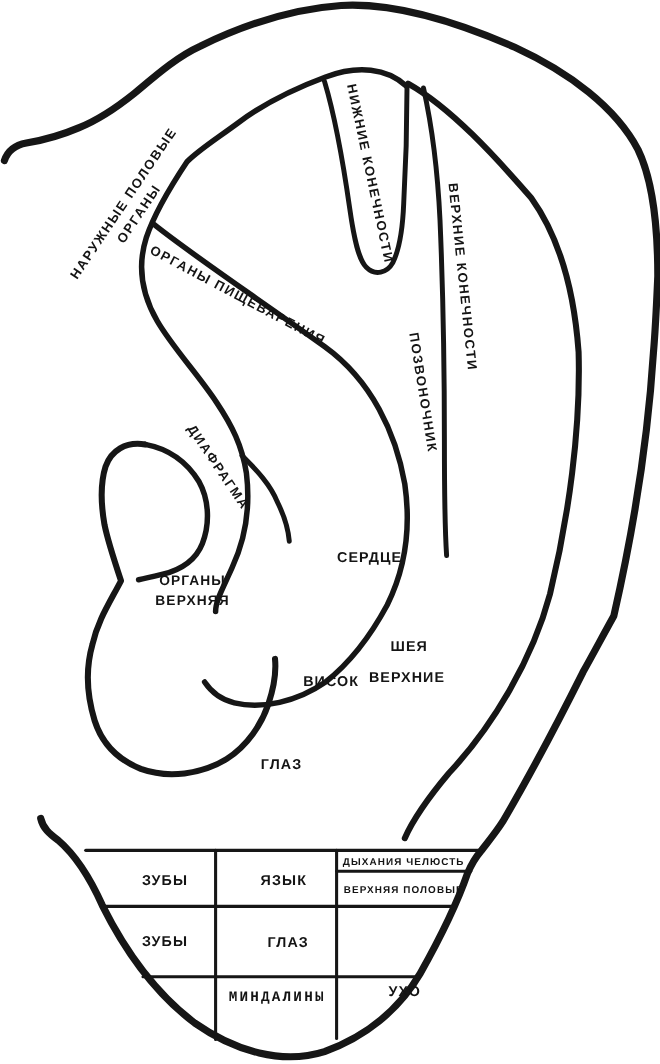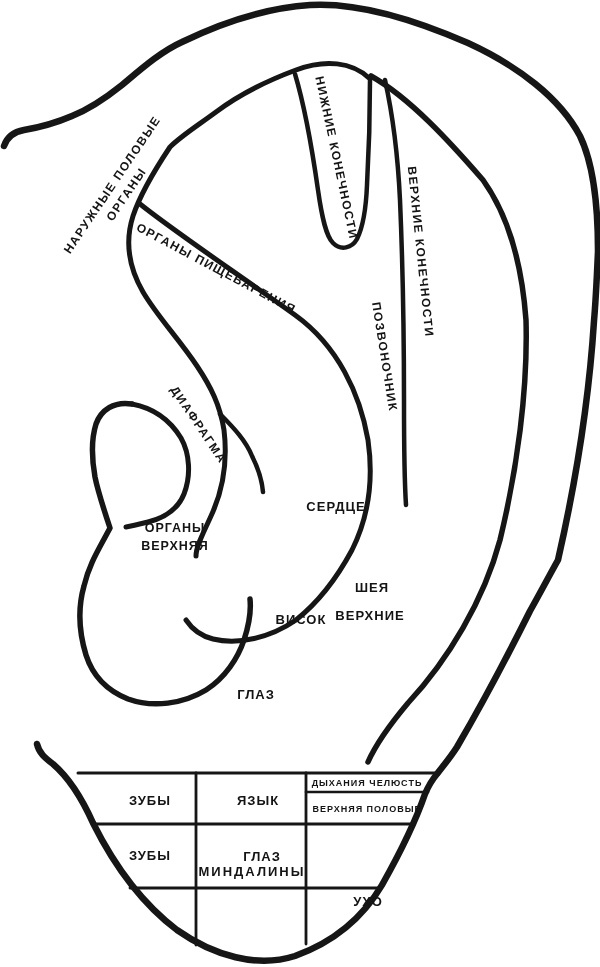--- a/index.html
+++ b/index.html
@@ -88,15 +88,15 @@
   <div class="lbl" style="left:301px;top:620px;">ВИСОК</div>
   <div class="lbl" style="left:256px;top:695px;">ГЛАЗ</div>
 
   <div class="lbl" style="left:150px;top:801px;">ЗУБЫ</div>
   <div class="lbl" style="left:258px;top:801px;text-align:center;">ЯЗЫК</div>
   <div class="lbl small" style="left:367px;top:784px;">ДЫХАНИЯ ЧЕЛЮСТЬ</div>
   <div class="lbl small" style="left:367px;top:810px;">ВЕРХНЯЯ ПОЛОВЫЕ</div>
   <div class="lbl" style="left:150px;top:856px;">ЗУБЫ</div>
   <div class="lbl" style="left:262px;top:857px;">ГЛАЗ</div>
   <div class="lbl" style="left:368px;top:902px;">УХО</div>
-  <div class="lbl sp2" style="left:252px;top:872px;">МИНДАЛИНЫ</div>
+  <div class="lbl sp2" style="left:252px;top:907px;font-family:Liberation Mono, monospace;">МИНДАЛИНЫ</div>
 
 </div>
 
 </body></html>

